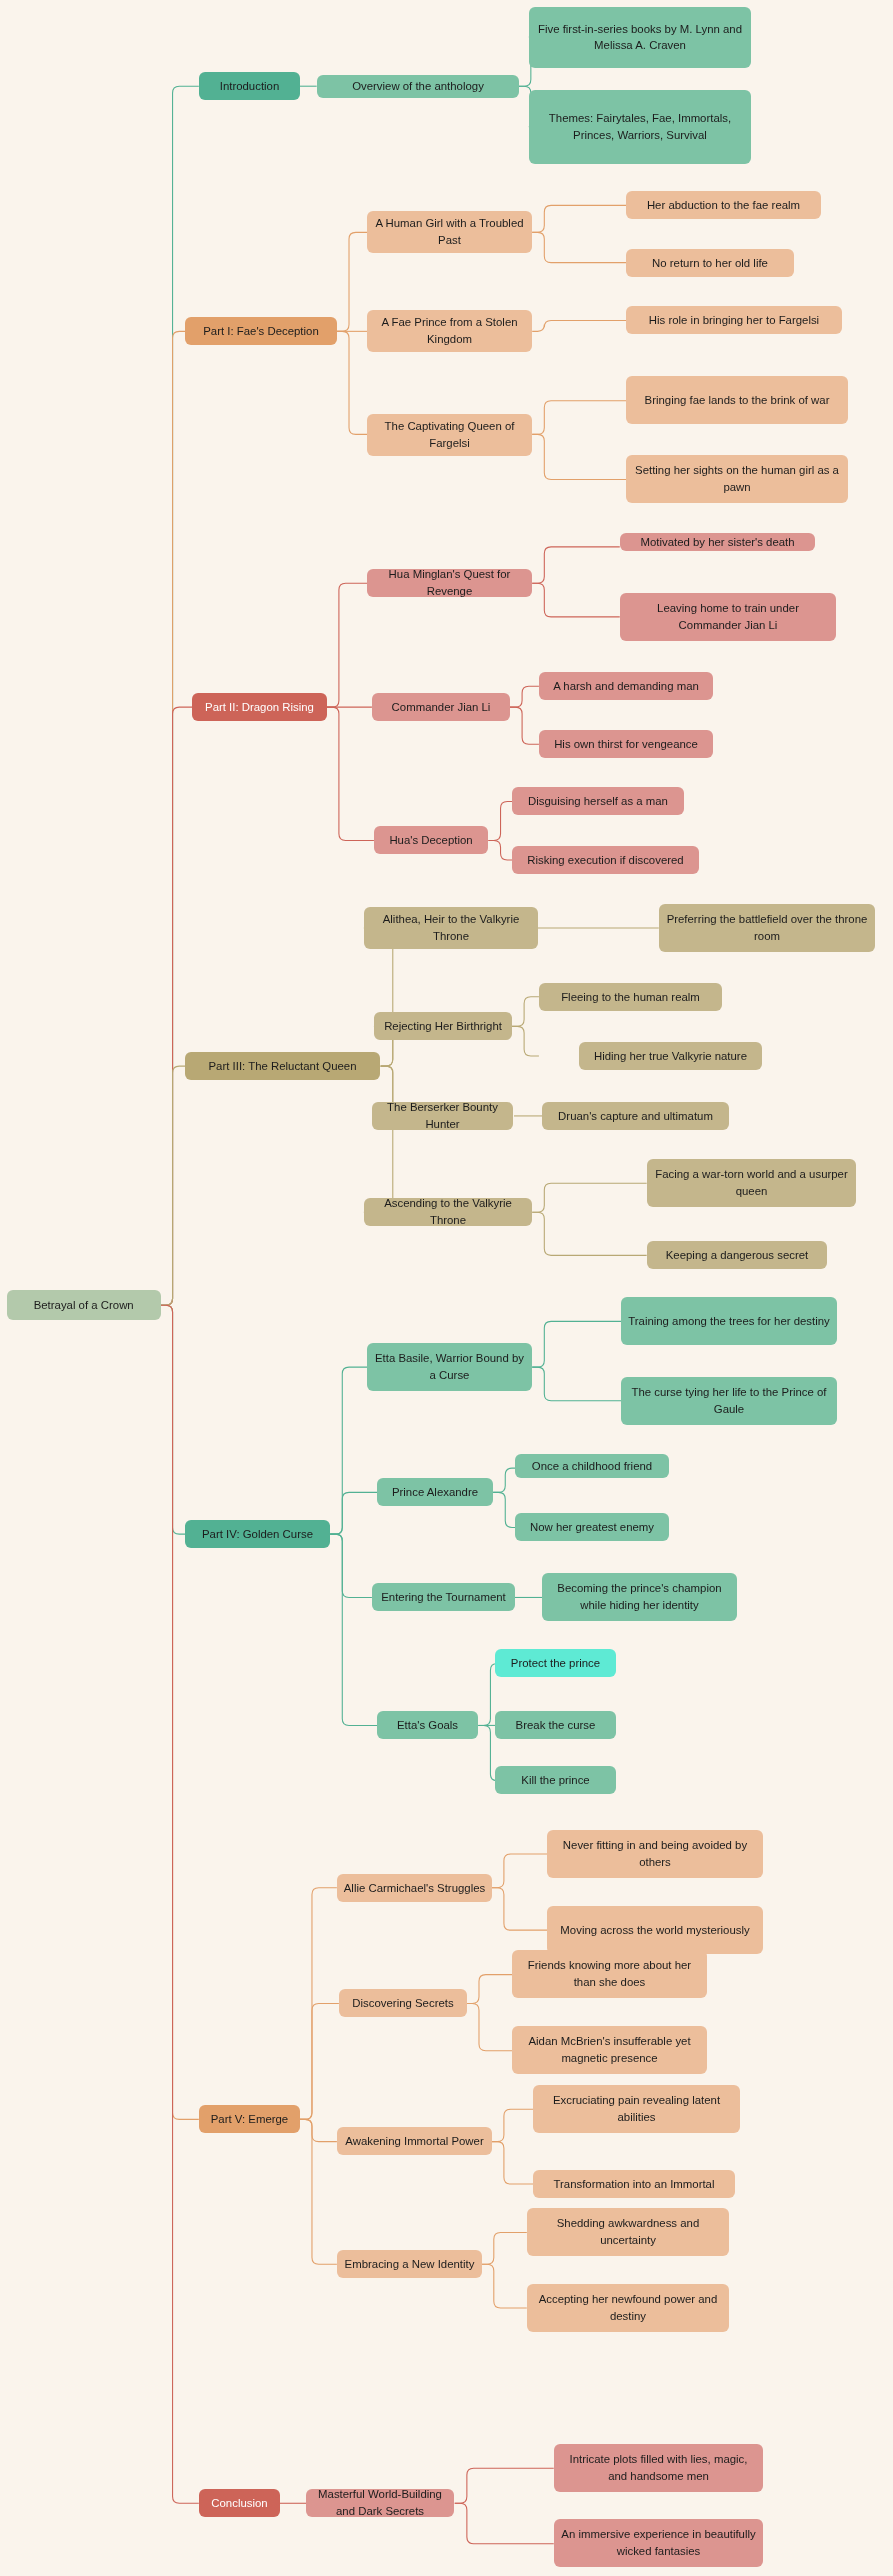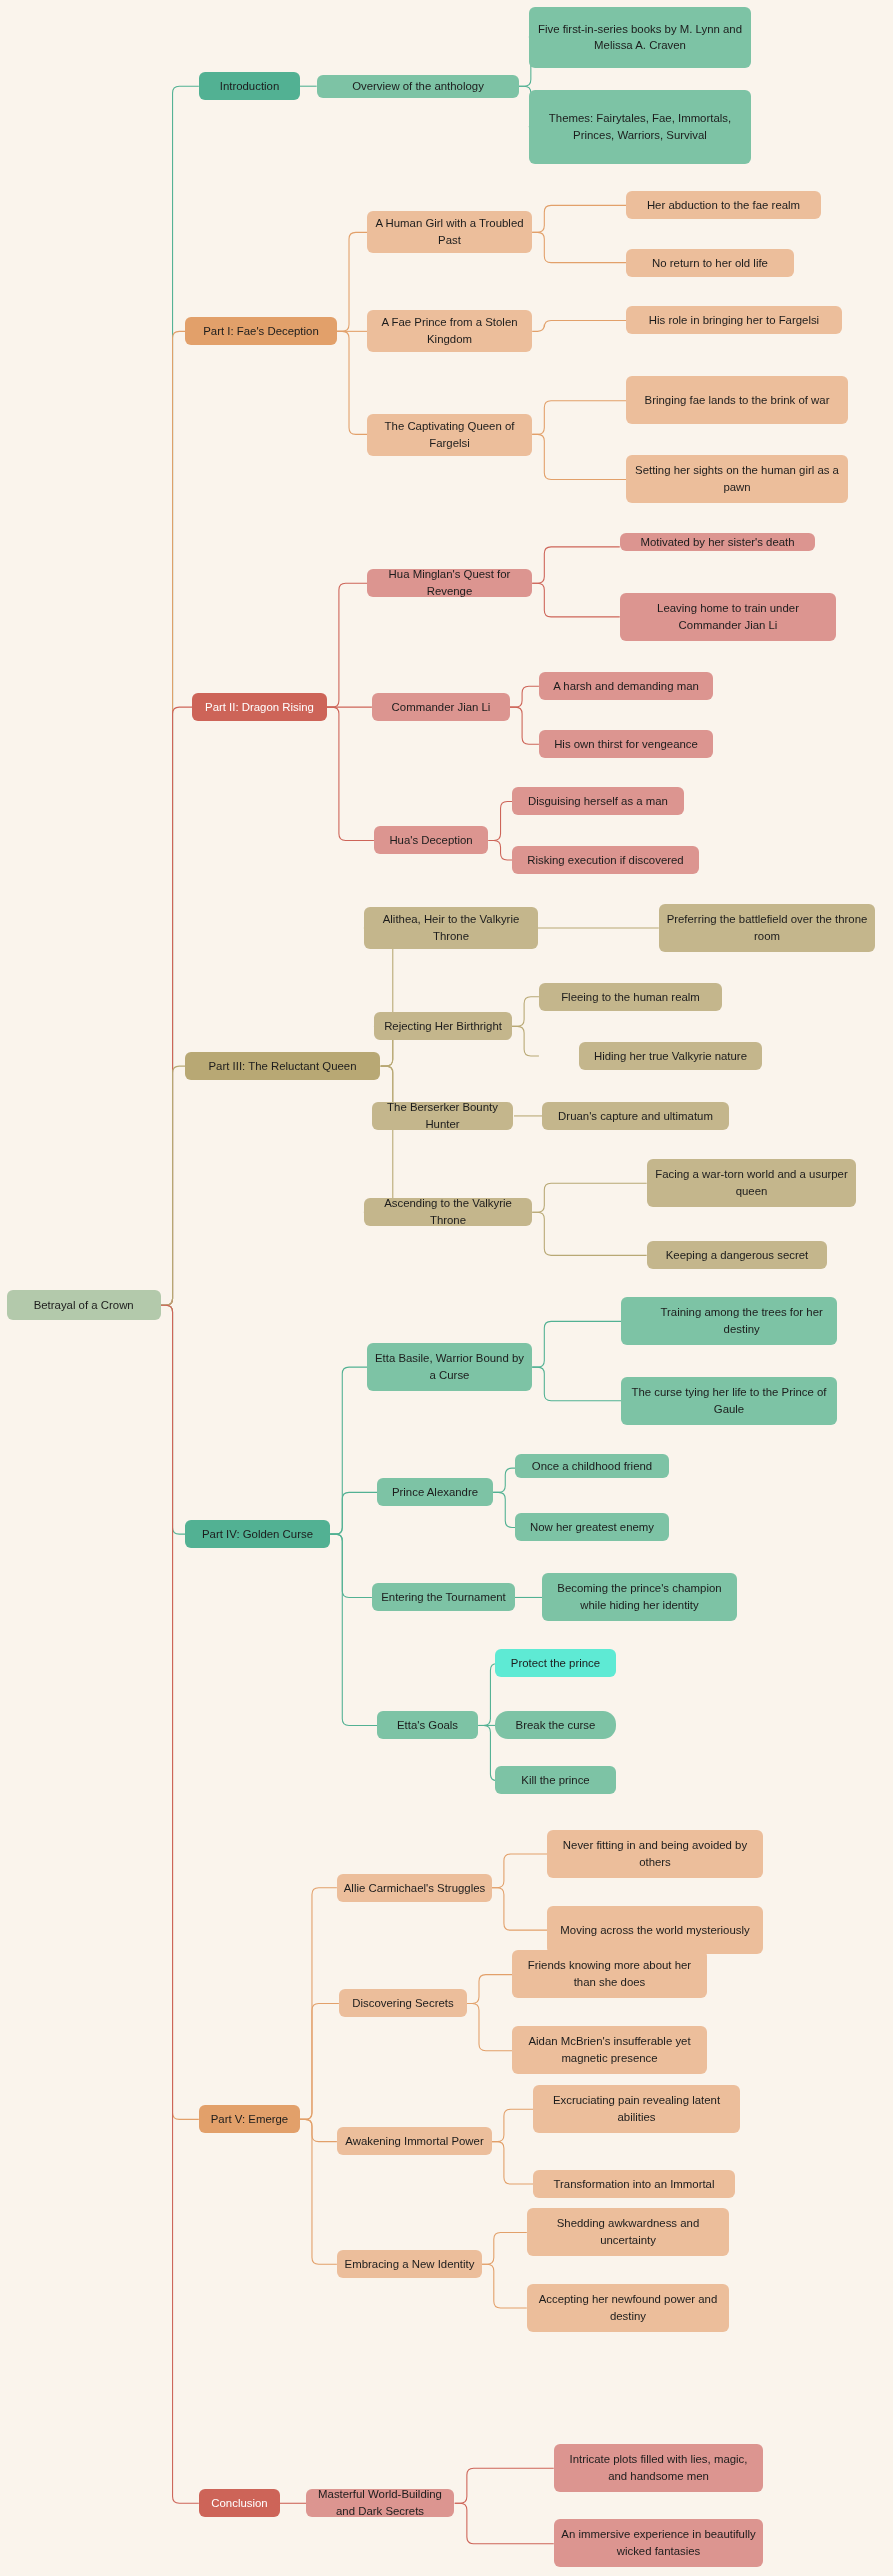--- a/index.html
+++ b/index.html
@@ -141,30 +141,30 @@
       <div class="node node-l2" style="left: 374px; top: 1012px; width: 138px; height: 28px; background: rgb(196, 182, 140);">Rejecting Her Birthright</div>
       <div class="node node-l3" style="left: 539px; top: 983px; width: 183px; height: 28px; background: rgb(196, 182, 140);">Fleeing to the human realm</div>
       <div class="node node-l3" style="left: 539px; top: 1042px; width: 183px; height: 28px; background: rgb(196, 182, 140); margin-left: 40px;">Hiding her true Valkyrie nature</div>
       <div class="node node-l2" style="left: 372px; top: 1102px; width: 141px; height: 28px; background: rgb(196, 182, 140);">The Berserker Bounty Hunter</div>
       <div class="node node-l3" style="left: 542px; top: 1102px; width: 187px; height: 28px; background: rgb(196, 182, 140);">Druan's capture and ultimatum</div>
       <div class="node node-l2" style="left: 364px; top: 1198px; width: 168px; height: 28px; background: rgb(196, 182, 140);">Ascending to the Valkyrie Throne</div>
       <div class="node node-l3" style="left: 647px; top: 1159px; width: 209px; height: 48px; background: rgb(196, 182, 140);">Facing a war-torn world and a usurper queen</div>
       <div class="node node-l3" style="left: 647px; top: 1241px; width: 180px; height: 28px; background: rgb(196, 182, 140);">Keeping a dangerous secret</div>
       <div class="node node-l1" style="left: 185px; top: 1520px; width: 145px; height: 28px; background: rgb(82, 177, 147);">Part IV: Golden Curse</div>
       <div class="node node-l2" style="left: 367px; top: 1343px; width: 165px; height: 48px; background: rgb(125, 195, 165);">Etta Basile, Warrior Bound by a Curse</div>
-      <div class="node node-l3" style="left: 621px; top: 1297px; width: 216px; height: 48px; background: rgb(125, 195, 165); padding-left: 32px;">Training among the trees for her destiny</div>
+      <div class="node node-l3" style="left: 621px; top: 1297px; width: 216px; height: 48px; background: rgb(125, 195, 165);">Training among the trees for her destiny</div>
       <div class="node node-l3" style="left: 621px; top: 1377px; width: 216px; height: 48px; background: rgb(125, 195, 165);">The curse tying her life to the Prince of Gaule</div>
       <div class="node node-l2" style="left: 377px; top: 1478px; width: 116px; height: 28px; background: rgb(125, 195, 165);">Prince Alexandre</div>
       <div class="node node-l3" style="left: 515px; top: 1454px; width: 154px; height: 24px; background: rgb(125, 195, 165);">Once a childhood friend</div>
       <div class="node node-l3" style="left: 515px; top: 1513px; width: 154px; height: 28px; background: rgb(125, 195, 165);">Now her greatest enemy</div>
       <div class="node node-l2" style="left: 372px; top: 1583px; width: 143px; height: 28px; background: rgb(125, 195, 165);">Entering the Tournament</div>
       <div class="node node-l3" style="left: 542px; top: 1573px; width: 195px; height: 48px; background: rgb(125, 195, 165);">Becoming the prince's champion while hiding her identity</div>
       <div class="node node-l2" style="left: 377px; top: 1711px; width: 101px; height: 28px; background: rgb(125, 195, 165);">Etta's Goals</div>
       <div class="node node-l3" style="left: 495px; top: 1649px; width: 121px; height: 28px; background: #5eead4;">Protect the prince</div>
-      <div class="node node-l3" style="left: 495px; top: 1711px; width: 121px; height: 28px; background: rgb(125, 195, 165); border-radius: 13px;">Break the curse</div>
+      <div class="node node-l3" style="left: 495px; top: 1711px; width: 121px; height: 28px; background: rgb(125, 195, 165);">Break the curse</div>
       <div class="node node-l3" style="left: 495px; top: 1766px; width: 121px; height: 28px; background: rgb(125, 195, 165);">Kill the prince</div>
       <div class="node node-l1" style="left: 199px; top: 2105px; width: 101px; height: 28px; background: rgb(226, 160, 106);">Part V: Emerge</div>
       <div class="node node-l2" style="left: 337px; top: 1874px; width: 155px; height: 28px; background: rgb(236, 190, 155);">Allie Carmichael's Struggles</div>
       <div class="node node-l3" style="left: 547px; top: 1830px; width: 216px; height: 48px; background: rgb(236, 190, 155);">Never fitting in and being avoided by others</div>
       <div class="node node-l3" style="left: 547px; top: 1906px; width: 216px; height: 48px; background: rgb(236, 190, 155);">Moving across the world mysteriously</div>
       <div class="node node-l2" style="left: 339px; top: 1989px; width: 128px; height: 28px; background: rgb(236, 190, 155);">Discovering Secrets</div>
       <div class="node node-l3" style="left: 512px; top: 1950px; width: 195px; height: 48px; background: rgb(236, 190, 155);">Friends knowing more about her than she does</div>
       <div class="node node-l3" style="left: 512px; top: 2026px; width: 195px; height: 48px; background: rgb(236, 190, 155);">Aidan McBrien's insufferable yet magnetic presence</div>
       <div class="node node-l2" style="left: 337px; top: 2127px; width: 155px; height: 28px; background: rgb(236, 190, 155);">Awakening Immortal Power</div>
       <div class="node node-l3" style="left: 533px; top: 2085px; width: 207px; height: 48px; background: rgb(236, 190, 155);">Excruciating pain revealing latent abilities</div>

